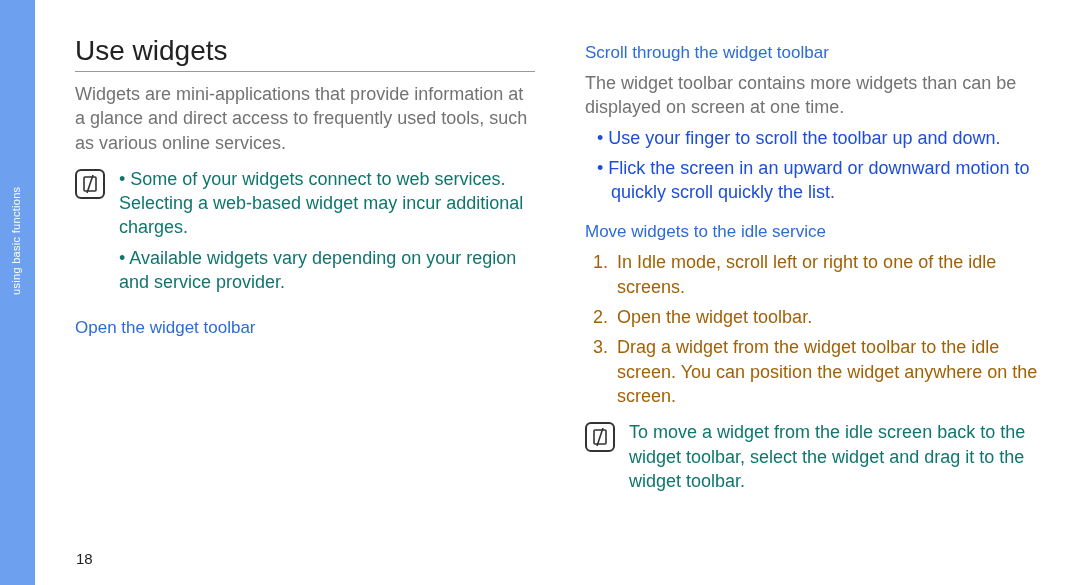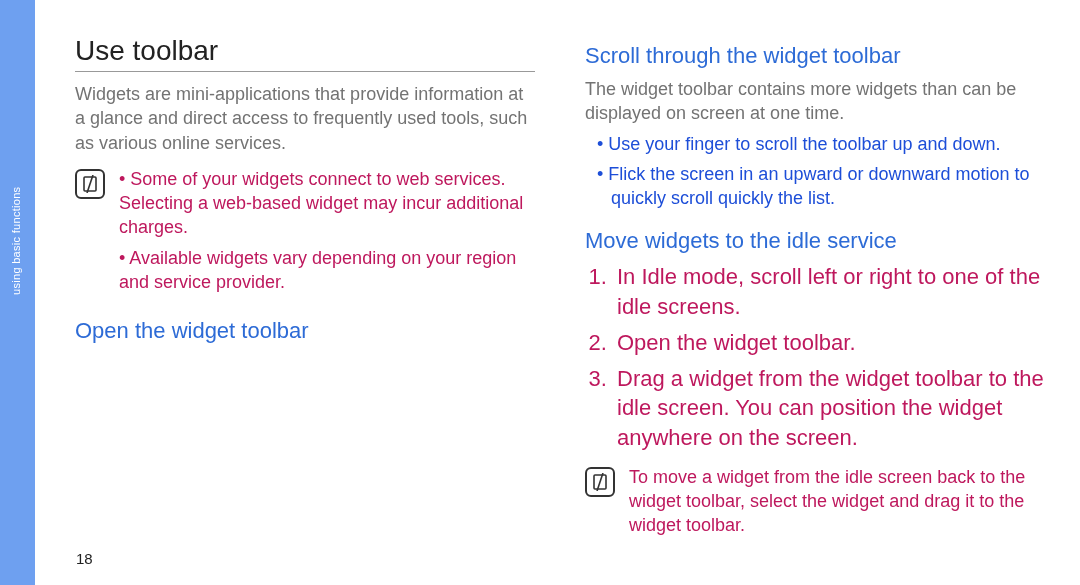--- a/index.html
+++ b/index.html
@@ -47,21 +47,21 @@
     .title {
       font-size: 28px;
       font-weight: 400;
       color: #222;
       border-bottom: 1px solid #999;
       padding-bottom: 4px;
       margin-bottom: 10px;
       font-family: Arial, Helvetica, sans-serif;
     }
     .subhead {
-      font-size: 22px;
+      font-size: 17px;
       color: #2d6bd6;
       margin-top: 18px;
       margin-bottom: 8px;
       font-weight: 400;
     }
     p.body {
       font-size: 18px;
       color: #737373;
       line-height: 1.35;
       margin-bottom: 6px;
@@ -90,21 +90,21 @@
     .note-body ul {
       list-style: none;
       padding-left: 0;
     }
     .note-body ul li::before {
       content: "• ";
     }
     .note-body ul li,
     .note-body p {
       font-size: 18px;
-      color: #be185d;
+      color: #0f766e;
       line-height: 1.35;
       margin-bottom: 6px;
       padding-left: 4px;
     }
     ul.bullets {
       list-style: none;
       padding-left: 0;
       margin: 6px 0;
     }
     ul.bullets li {
@@ -117,22 +117,22 @@
     }
     ul.bullets li::before {
       content: "•  ";
     }
     ol.steps {
       list-style: decimal;
       padding-left: 28px;
       margin: 6px 0;
     }
     ol.steps li {
-      font-size: 22px;
-      color: #be185d;
+      font-size: 18px;
+      color: #a16207;
       line-height: 1.35;
       margin-bottom: 6px;
       padding-left: 4px;
     }
     .page-number {
       position: absolute;
       left: 76px;
       bottom: 18px;
       font-size: 15px;
       color: #222;
@@ -142,21 +142,21 @@
 </head>
 <body>
 
 <div class="sidebar">
   <div class="sidebar-label">using basic functions</div>
 </div>
 
 <div class="page">
 
   <div class="col">
-    <div class="title">Use toolbar</div>
+    <div class="title">Use widgets</div>
     <p class="body">Widgets are mini-applications that provide information at a glance and direct access to frequently used tools, such as various online services.</p>
 
     <div class="note">
       <div class="note-icon">
         <svg width="18" height="18" viewBox="0 0 18 18">
           <rect x="3" y="2" width="12" height="14" fill="none" stroke="#333" stroke-width="1.6" rx="1"></rect>
           <line x1="12" y1="0" x2="6" y2="18" stroke="#333" stroke-width="1.6"></line>
         </svg>
       </div>
       <div class="note-body">

